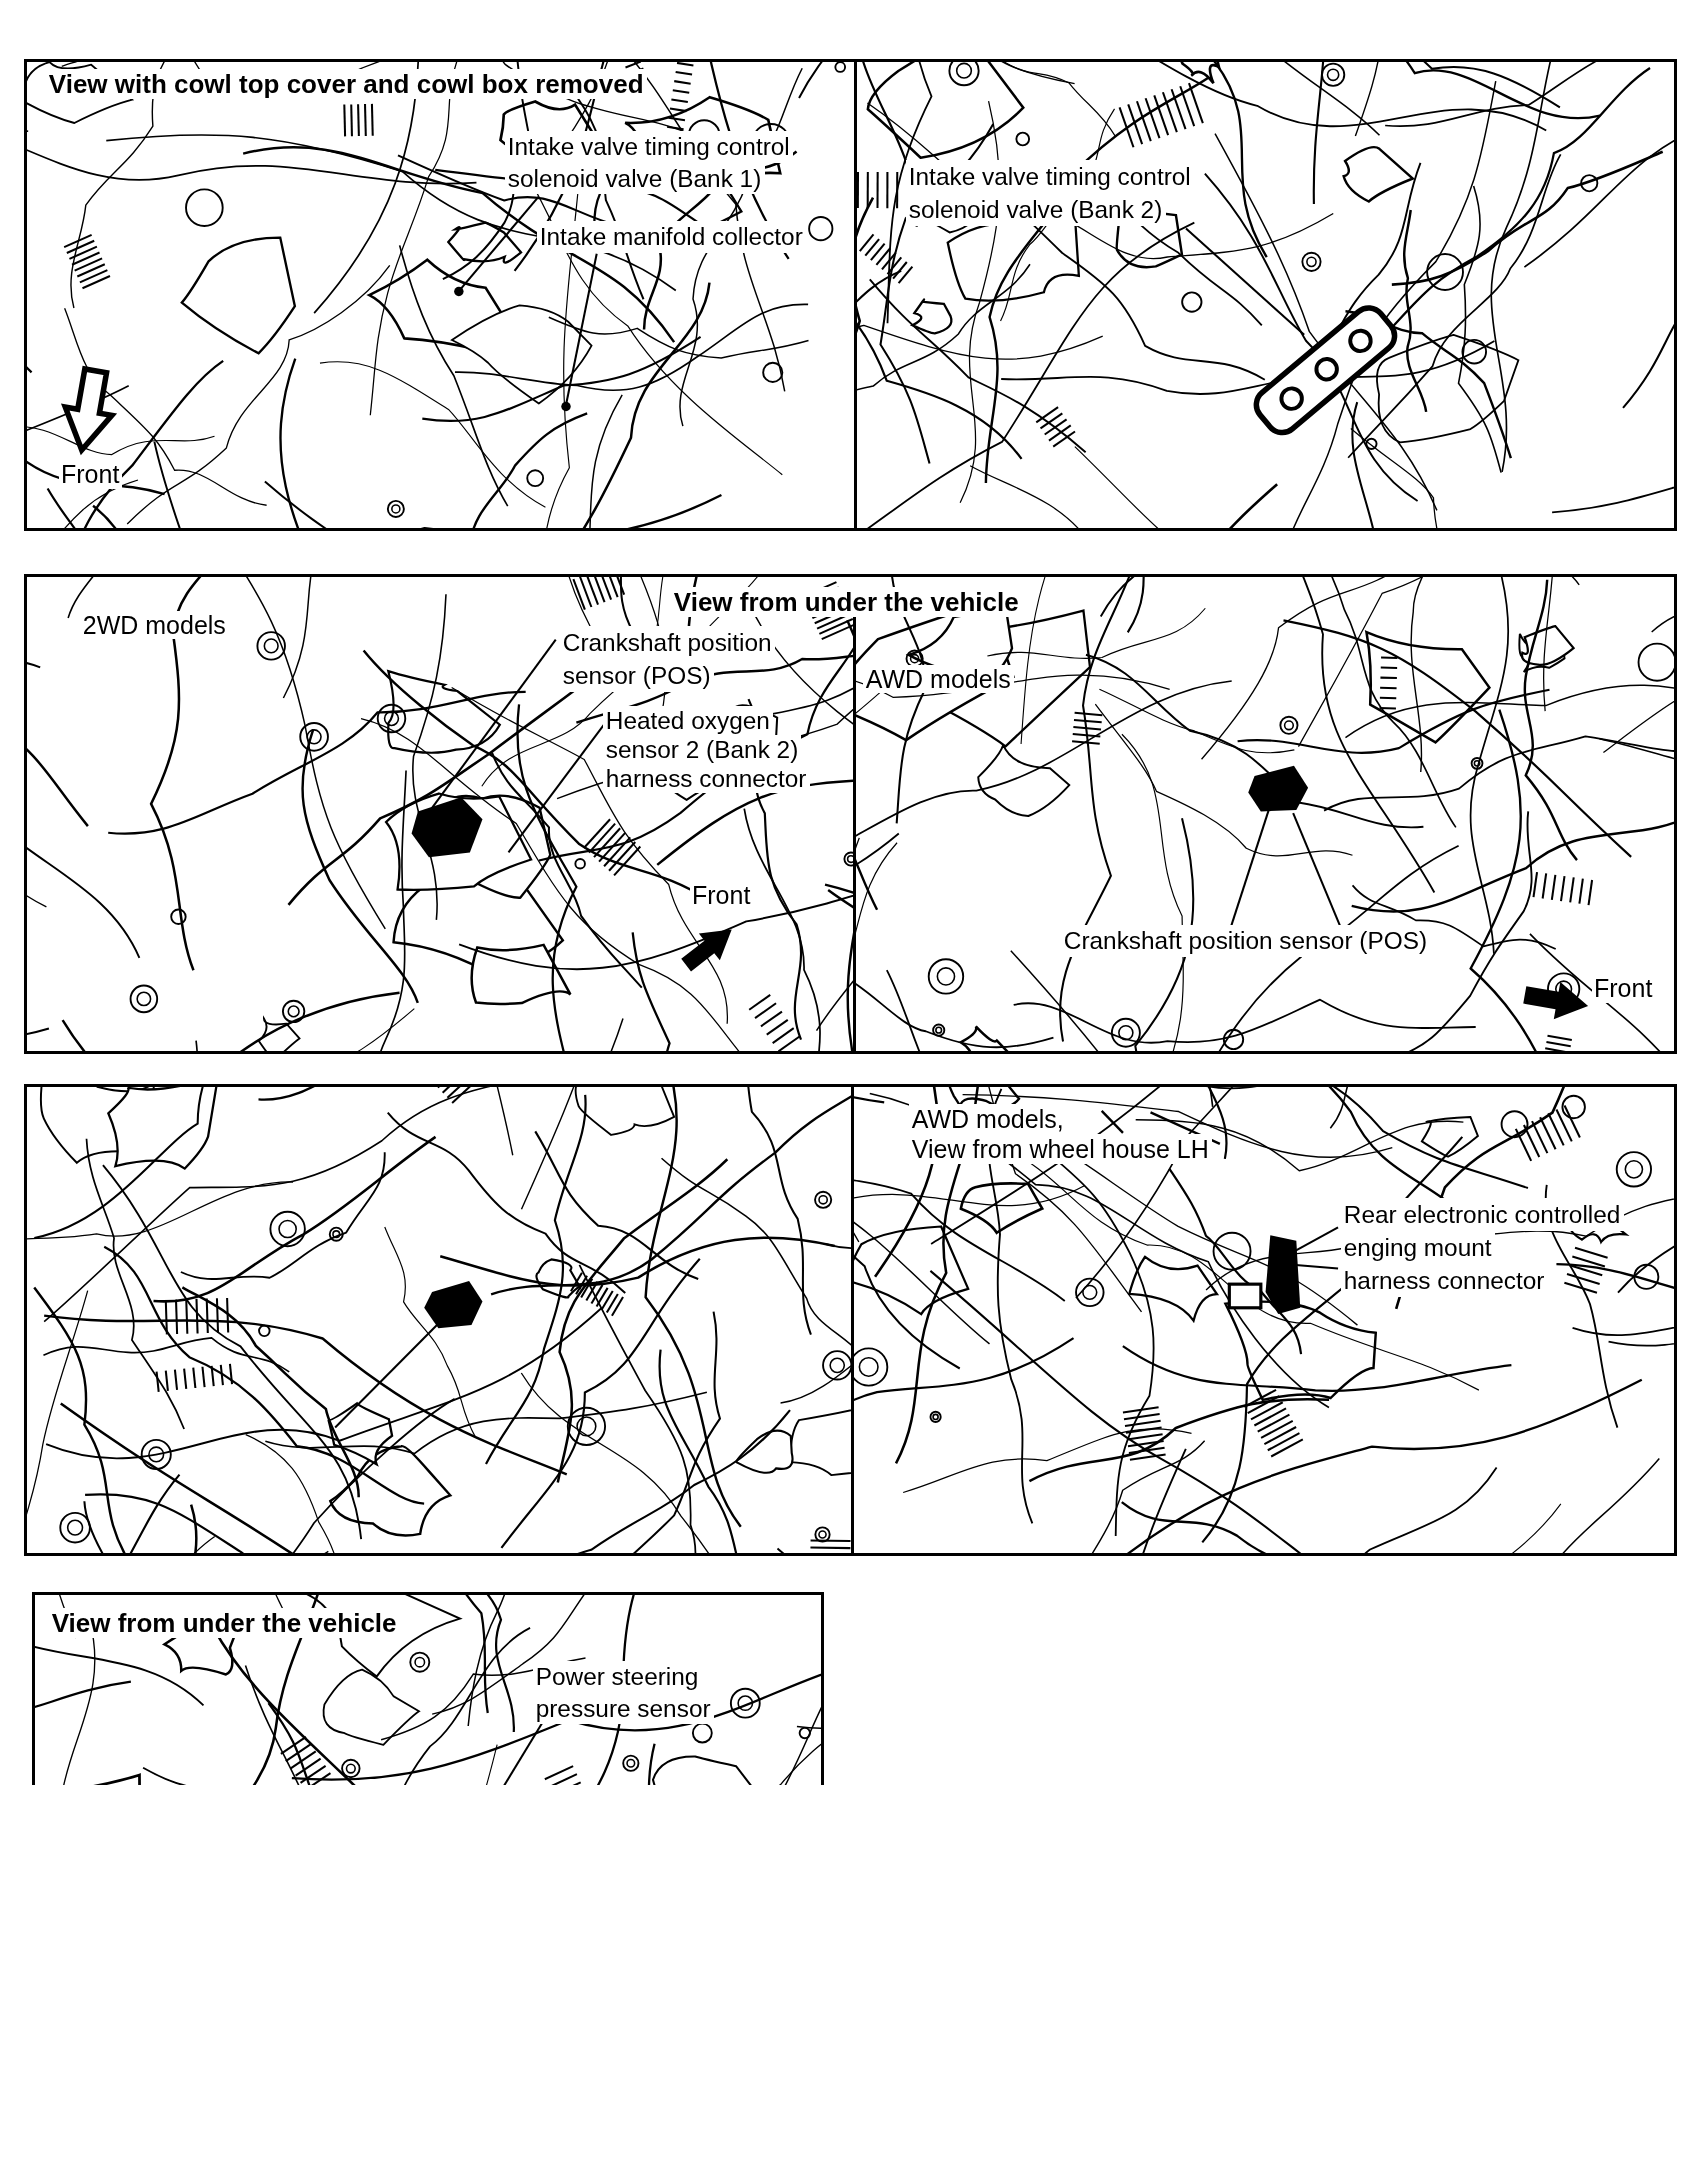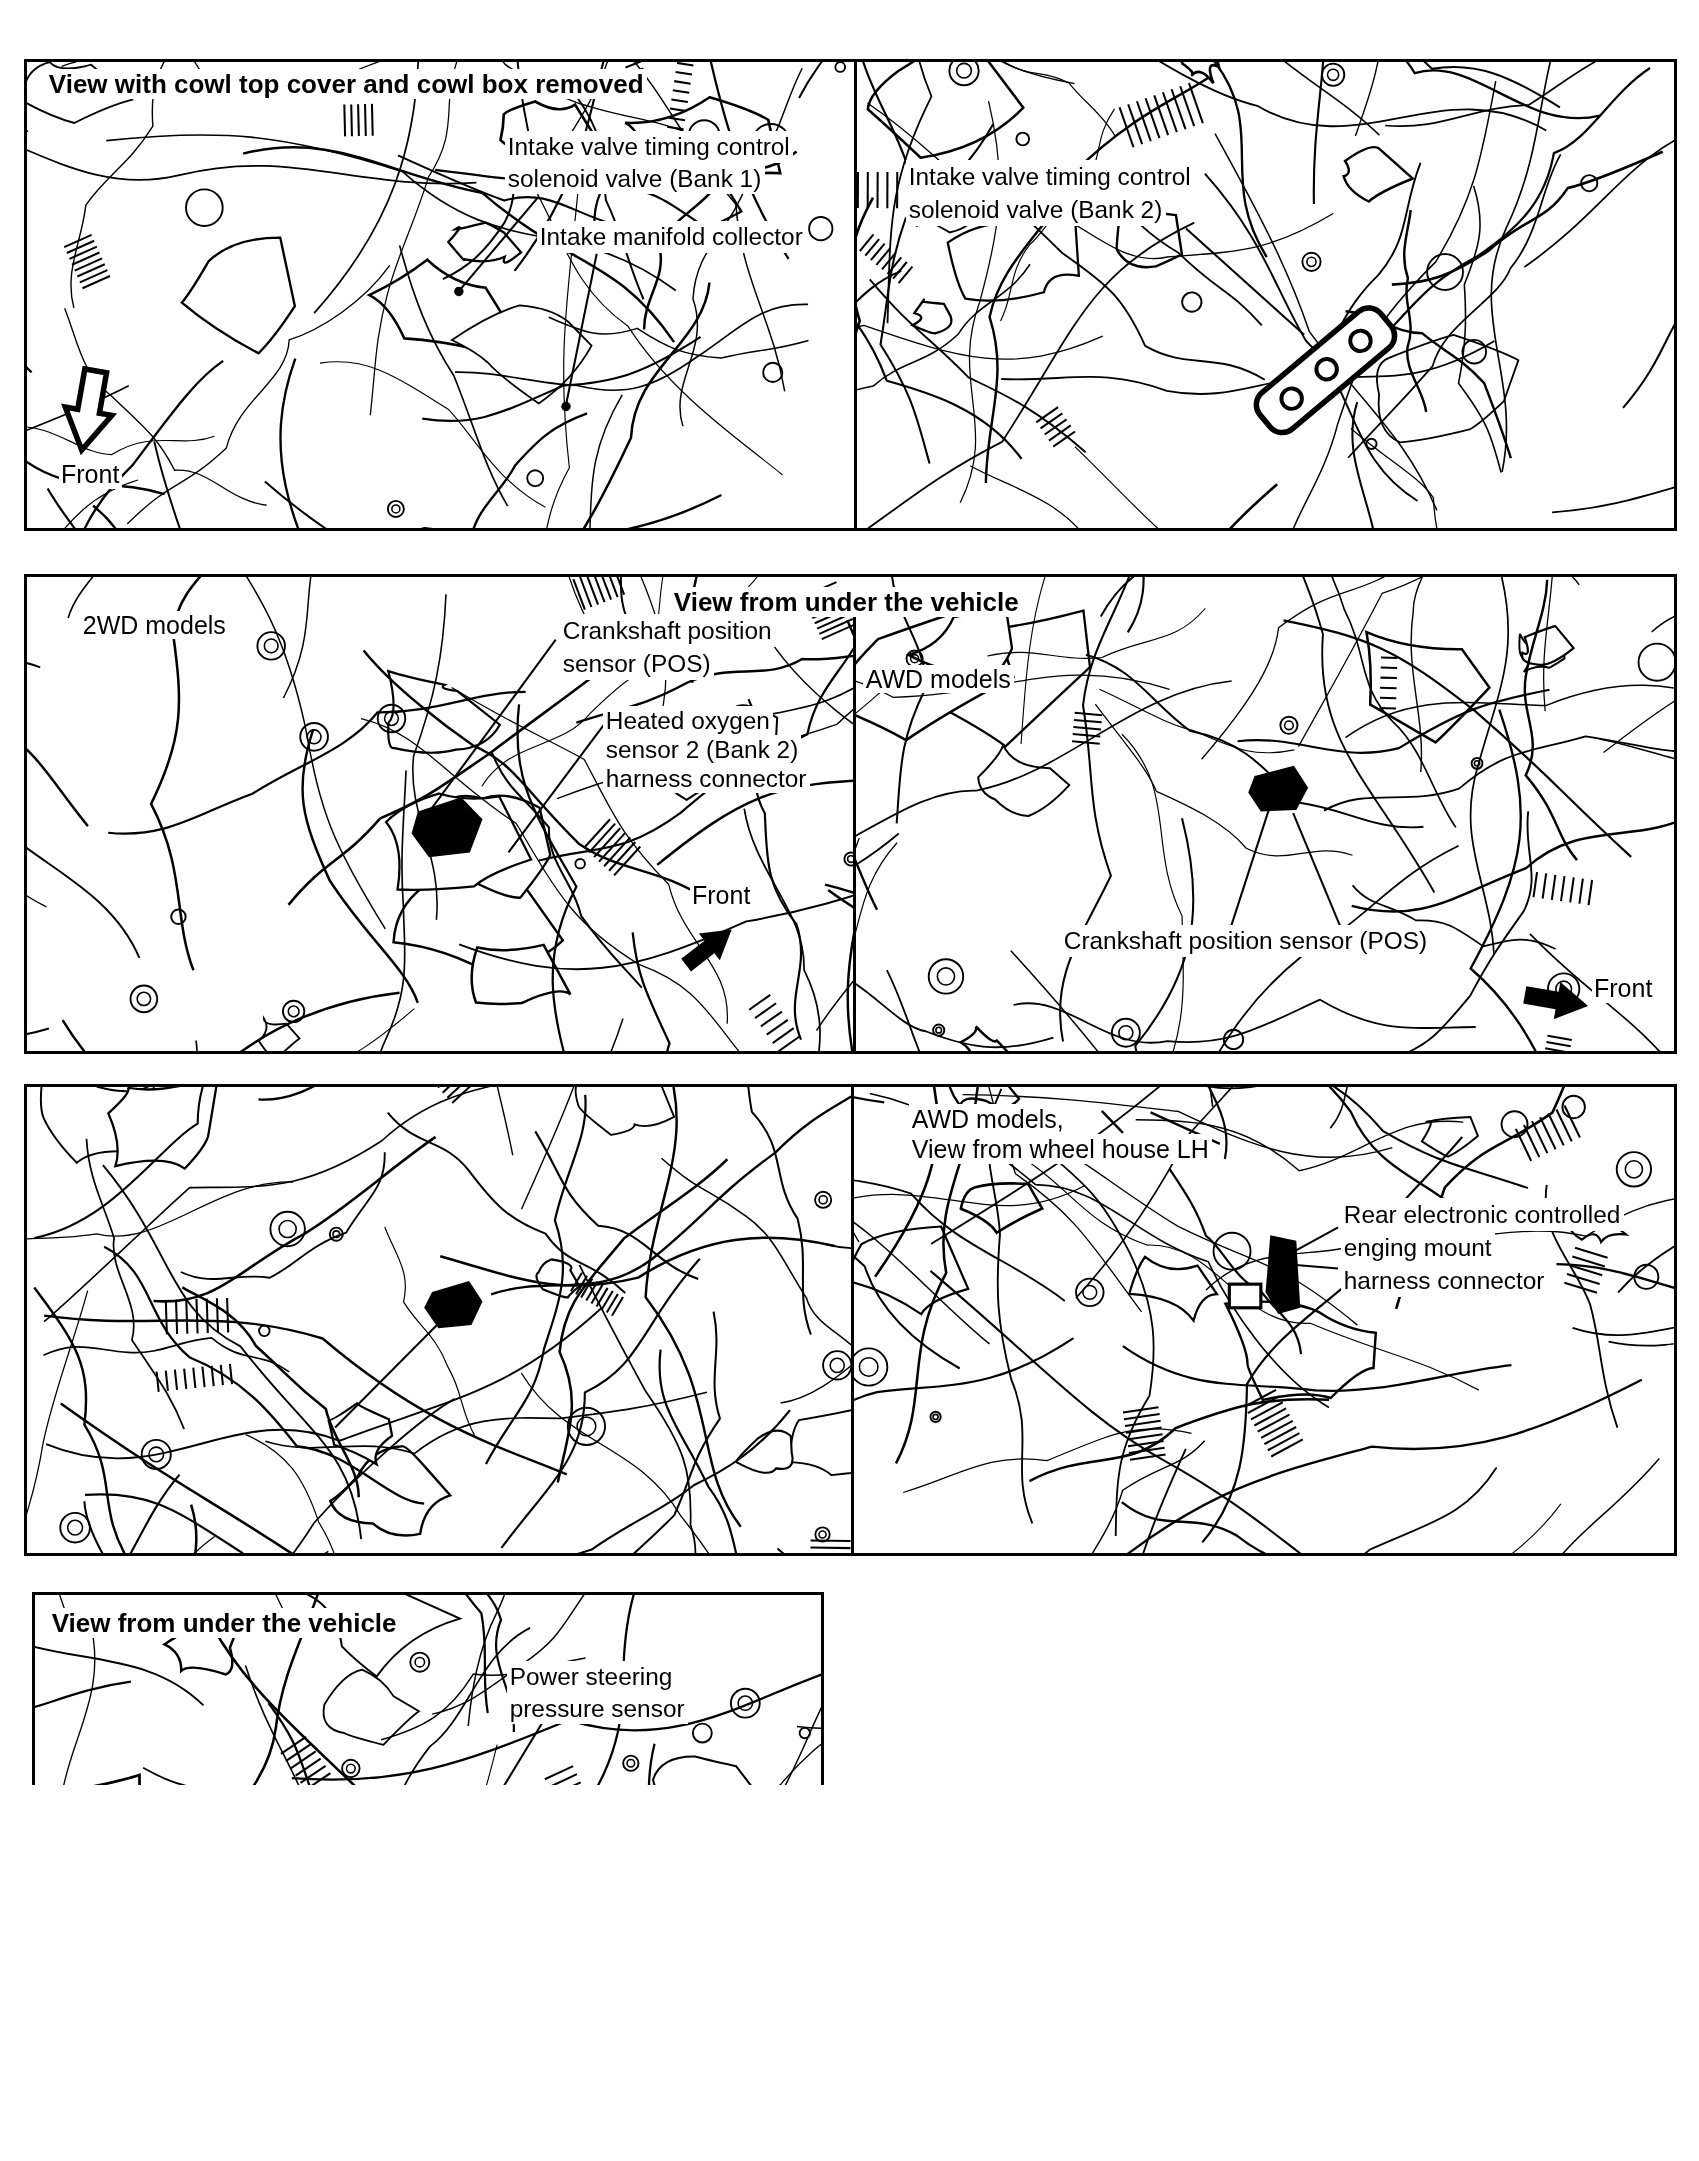--- a/index.html
+++ b/index.html
@@ -432,21 +432,21 @@
     <div class="vdivider" style="left:826px;top:36px;height:438px;"></div>
     <div class="title" style="left:644px;top:9.5px;">
         <span class="line">View from under the vehicle</span>
       </div>
     <div class="heading" style="left:53px;top:34px;">
         <span class="line">2WD models</span>
       </div>
     <div class="heading" style="left:836px;top:52px;margin-top:36px;">
         <span class="line">AWD models</span>
       </div>
-    <div class="lbl" style="left:533px;top:37px;line-height:33px;">
+    <div class="lbl" style="left:533px;top:49px;line-height:33px;">
       <span class="line">Crankshaft position</span>
       <span class="line">sensor (POS)</span>
     </div>
     <div class="lbl" style="left:576px;top:129px;line-height:29px;">
       <span class="line">Heated oxygen</span>
       <span class="line">sensor 2 (Bank 2)</span>
       <span class="line">harness connector</span>
     </div>
     <div class="front-label" style="left:663px;top:304px;">Front</div>
     <div class="lbl" style="left:1034px;top:348px;">
@@ -764,21 +764,21 @@
         <line x1="653.1" y1="436.8" x2="675.2" y2="439.7" stroke="#000" stroke-width="2.6"></line>
         <line x1="652.0" y1="445.5" x2="674.0" y2="448.4" stroke="#000" stroke-width="2.6"></line>
         <line x1="650.8" y1="454.2" x2="672.9" y2="457.1" stroke="#000" stroke-width="2.6"></line>
         <line x1="649.7" y1="462.9" x2="671.8" y2="465.8" stroke="#000" stroke-width="2.6"></line>
         <line x1="648.5" y1="471.6" x2="670.6" y2="474.5" stroke="#000" stroke-width="2.6"></line>
         <line x1="647.4" y1="480.3" x2="669.5" y2="483.2" stroke="#000" stroke-width="2.6"></line>
       </svg>
     <div class="title" style="left:14px;top:12.6px;">
         <span class="line">View from under the vehicle</span>
       </div>
-    <div class="lbl" style="left:472px;top:66px;">
+    <div class="lbl" style="left:498px;top:66px;">
       <span class="line">Power steering</span>
       <span class="line">pressure sensor</span>
     </div>
     <div class="front-label" style="left:79px;top:411px;">Front</div>
   </section>
 
   <svg id="overlay" width="1700" height="2161" viewBox="0 0 2157 2743">
     <defs>
       <path id="arrow" d="M-52,-14 L0,-14 L0,-30 L50,0 L0,30 L0,14 L-52,14 Z"></path>
     </defs>

